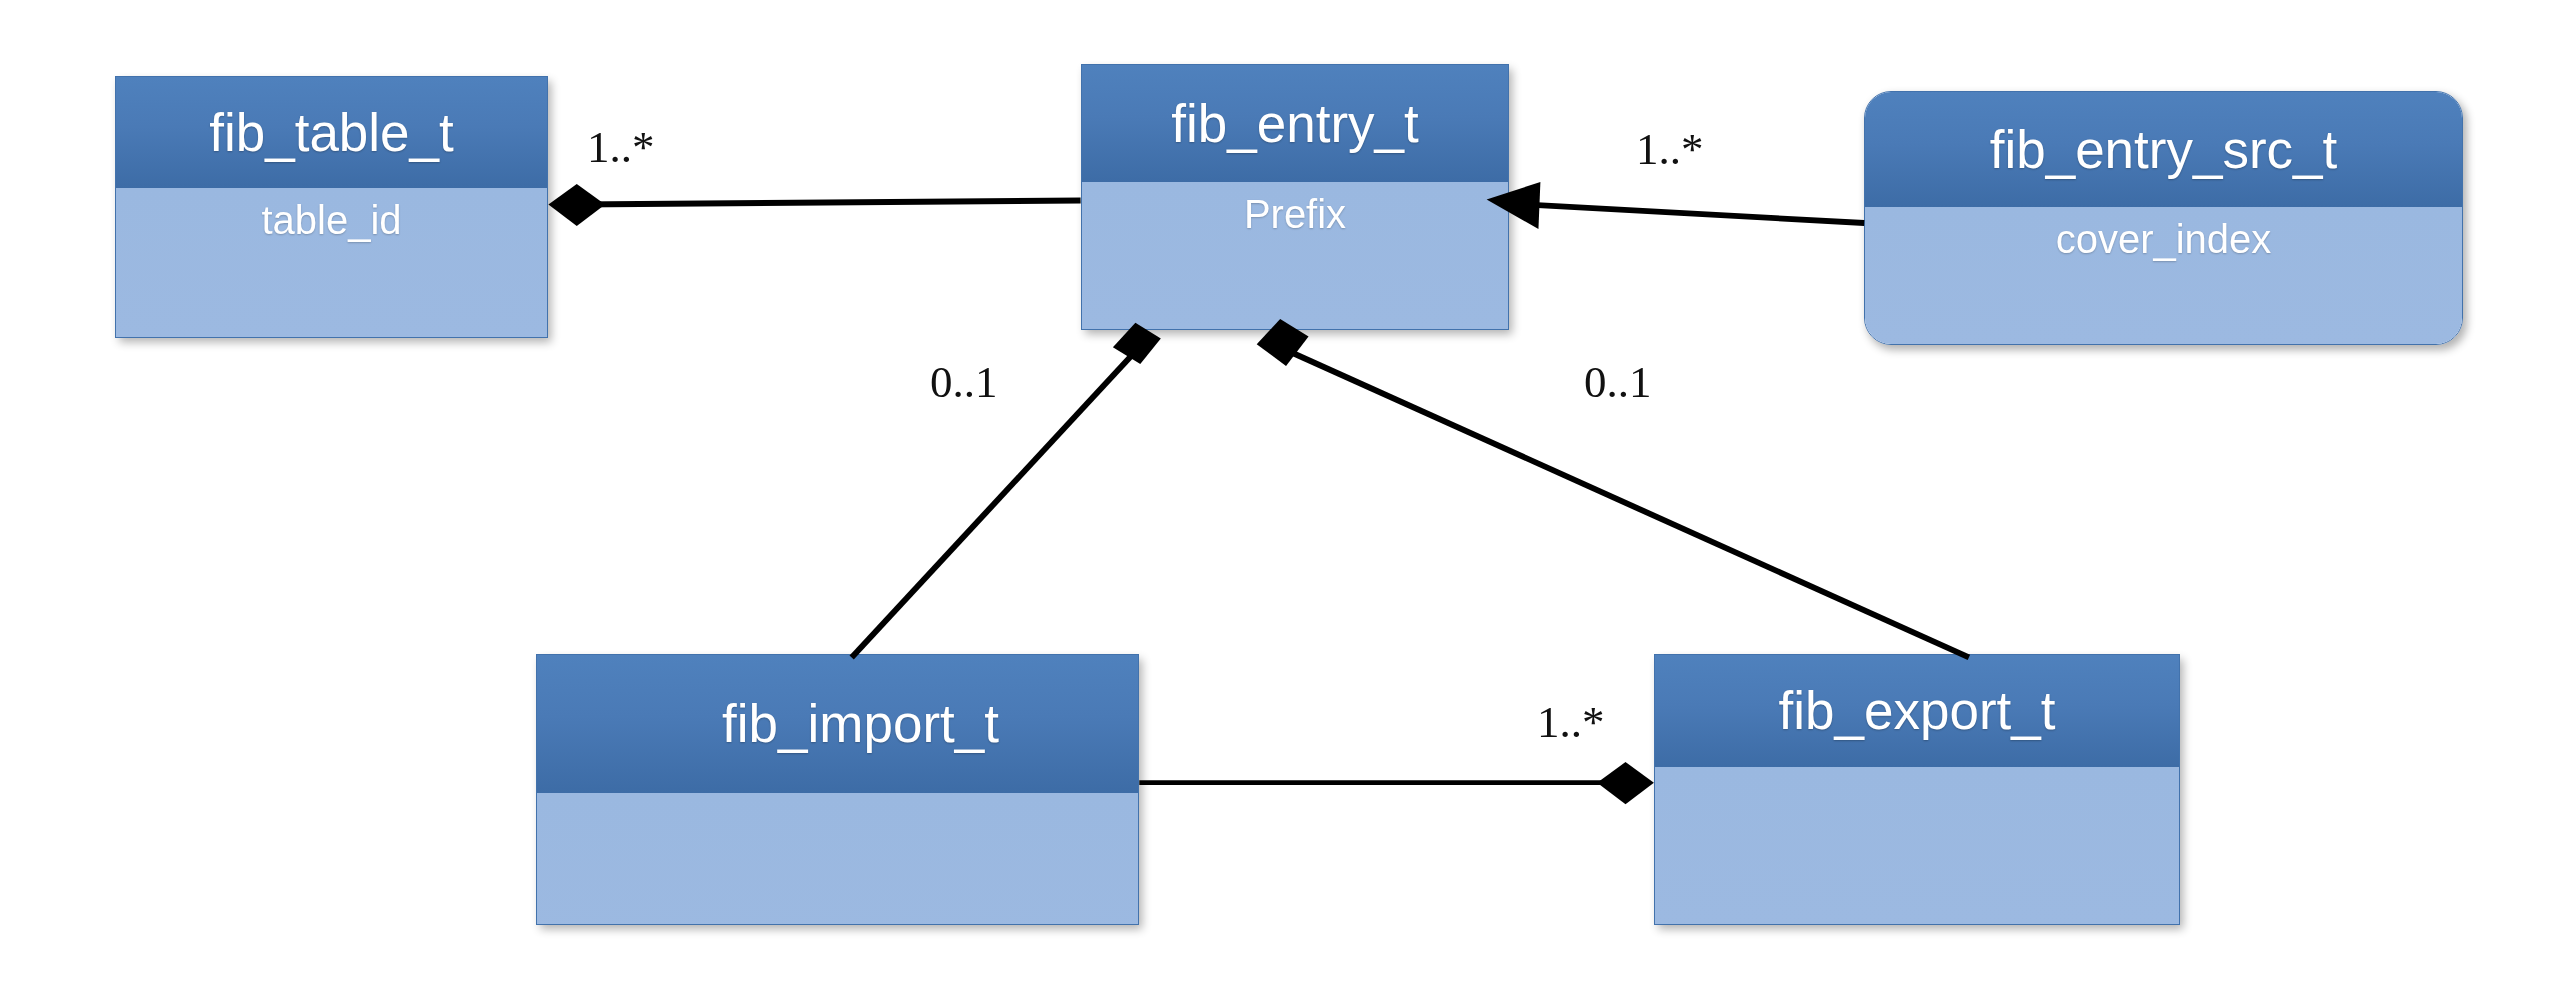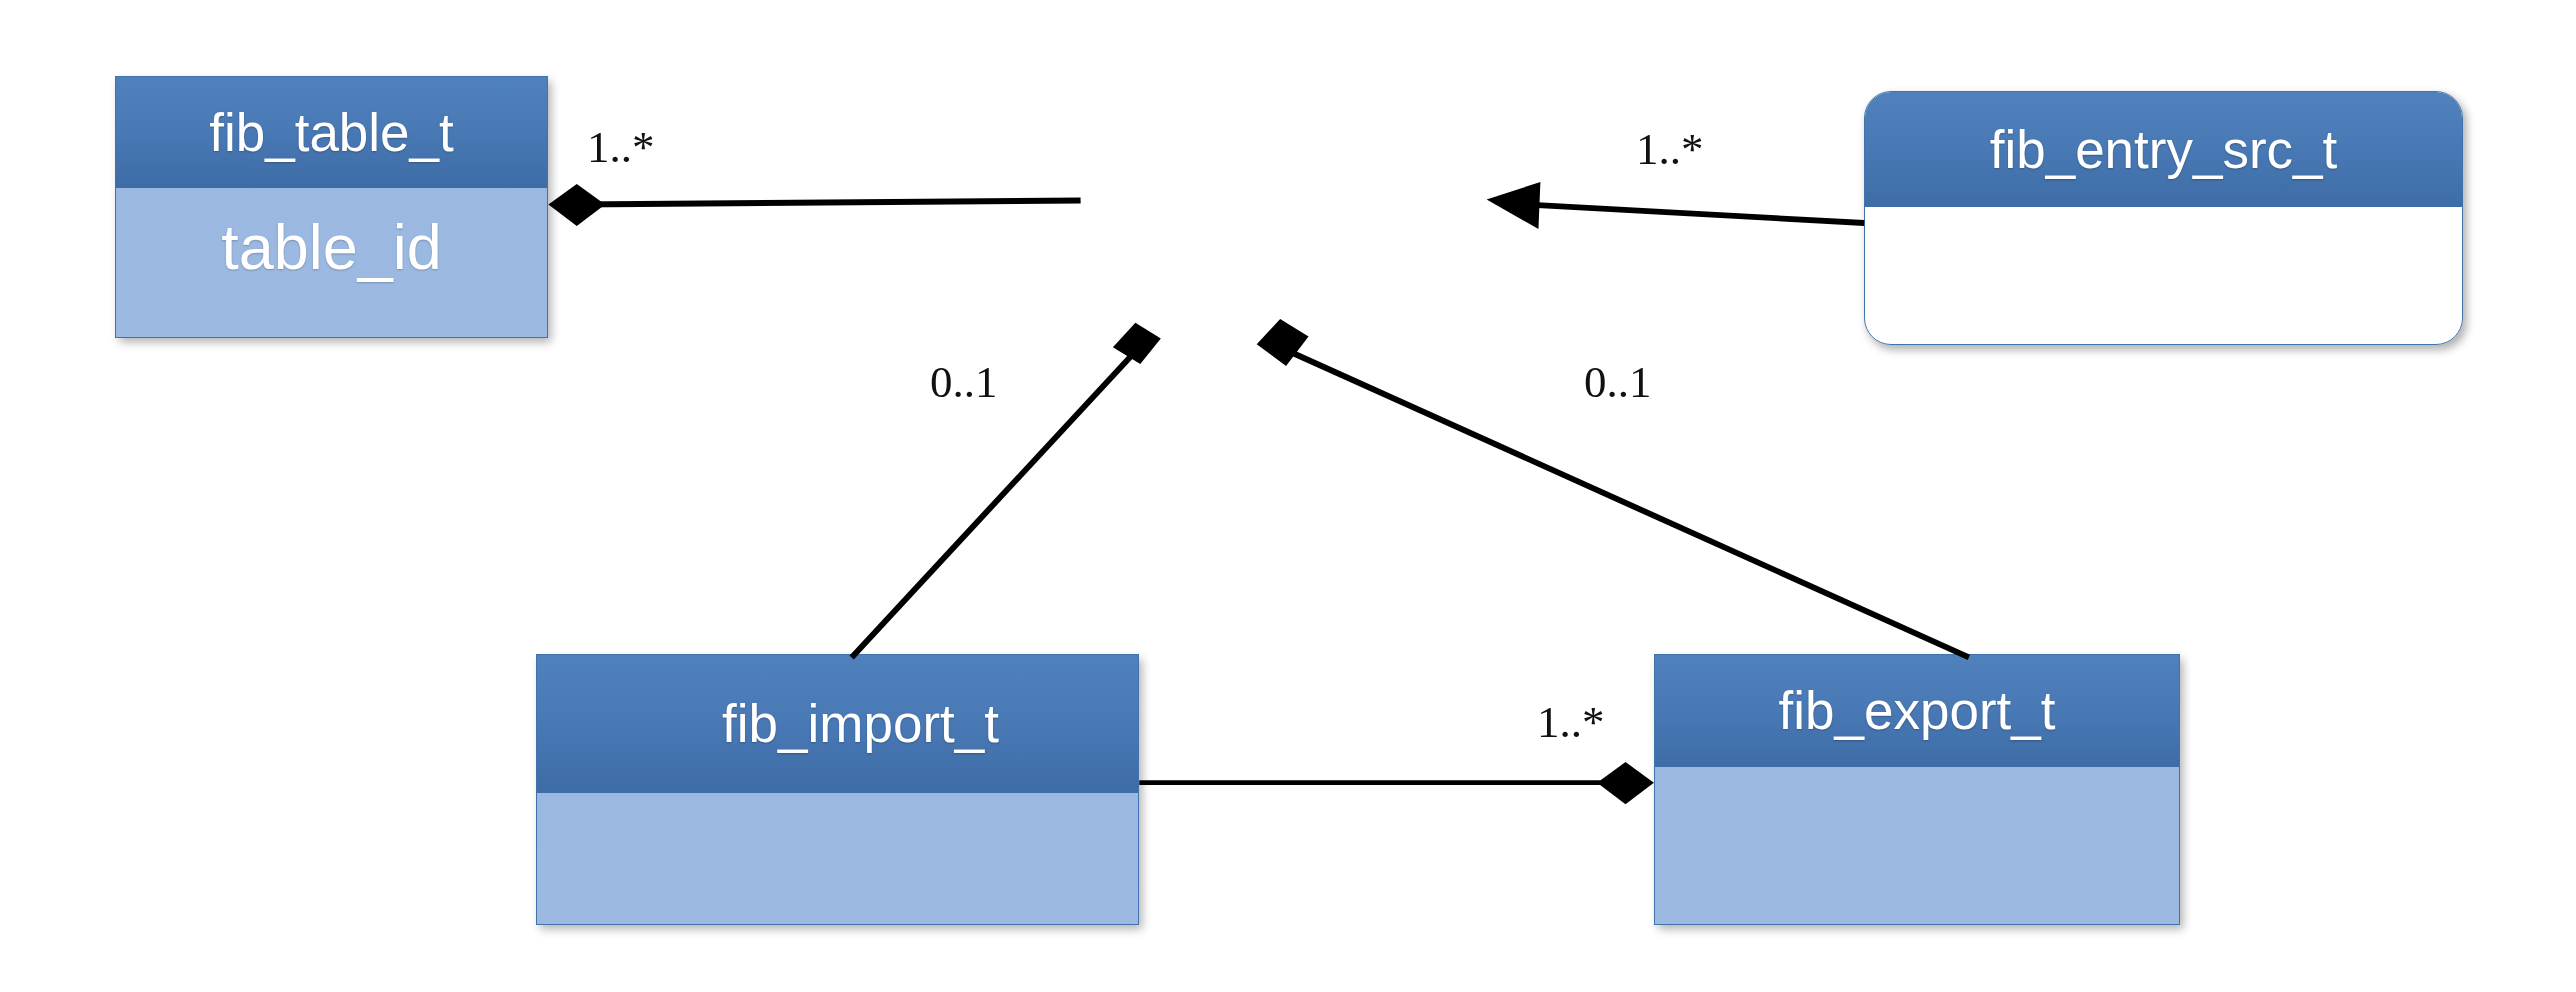--- a/index.html
+++ b/index.html
@@ -54,22 +54,22 @@
     font-family: "Liberation Sans", sans-serif;
   }
   .uml-body {
     box-sizing: border-box;
     width: 100%;
     background: linear-gradient(to bottom, #9ab8e0 0%, #9cb9e1 100%);
     color: #ffffff;
     display: flex;
     align-items: flex-start;
     justify-content: center;
-    padding-top: 26px;
-    font-size: 63px;
+    padding-top: 11px;
+    font-size: 40px;
     line-height: 1.05;
     text-shadow: 0 1px 2px rgba(0,0,0,0.22);
     font-family: "Liberation Sans", sans-serif;
   }
 
   
   #connectors {
     position: absolute;
     left: 0;
     top: 0;
@@ -107,23 +107,28 @@
 
 <div id="canvas" style="background: rgb(255, 255, 255);">
 
   <div class="clipped-top-line"></div>
 
   <div class="uml-class" id="cls-fib_table_t" style="left: 115px; top: 76px; width: 433px; height: 262px;">
     <div class="uml-header" style="height: 111px;">fib_table_t</div>
     <div class="uml-body" style="height: 152px;">table_id</div>
   </div>
 
+  <div class="uml-class" id="cls-fib_entry_t" style="left: 1081px; top: 64px; width: 428px; height: 266px;">
+    <div class="uml-header" style="height: 117px;">fib_entry_t</div>
+    <div class="uml-body" style="height: 149px;">Prefix</div>
+  </div>
 
   <div class="uml-class" id="cls-fib_entry_src_t" style="left: 1864px; top: 91px; width: 599px; height: 254px; border-radius: 27px;">
     <div class="uml-header" style="height: 115px;">fib_entry_src_t</div>
+    <div class="uml-body" style="height: 139px;">cover_index</div>
   </div>
 
   <div class="uml-class" id="cls-fib_import_t" style="left: 536px; top: 654px; width: 603px; height: 271px;">
     <div class="uml-header" style="height: 138px; padding-left: 46px;">fib_import_t</div>
     <div class="uml-body" style="height: 160px;"></div>
   </div>
 
   <div class="uml-class" id="cls-fib_export_t" style="left: 1654px; top: 654px; width: 526px; height: 271px;">
     <div class="uml-header" style="height: 112px;">fib_export_t</div>
     <div class="uml-body" style="height: 160px;"></div>

